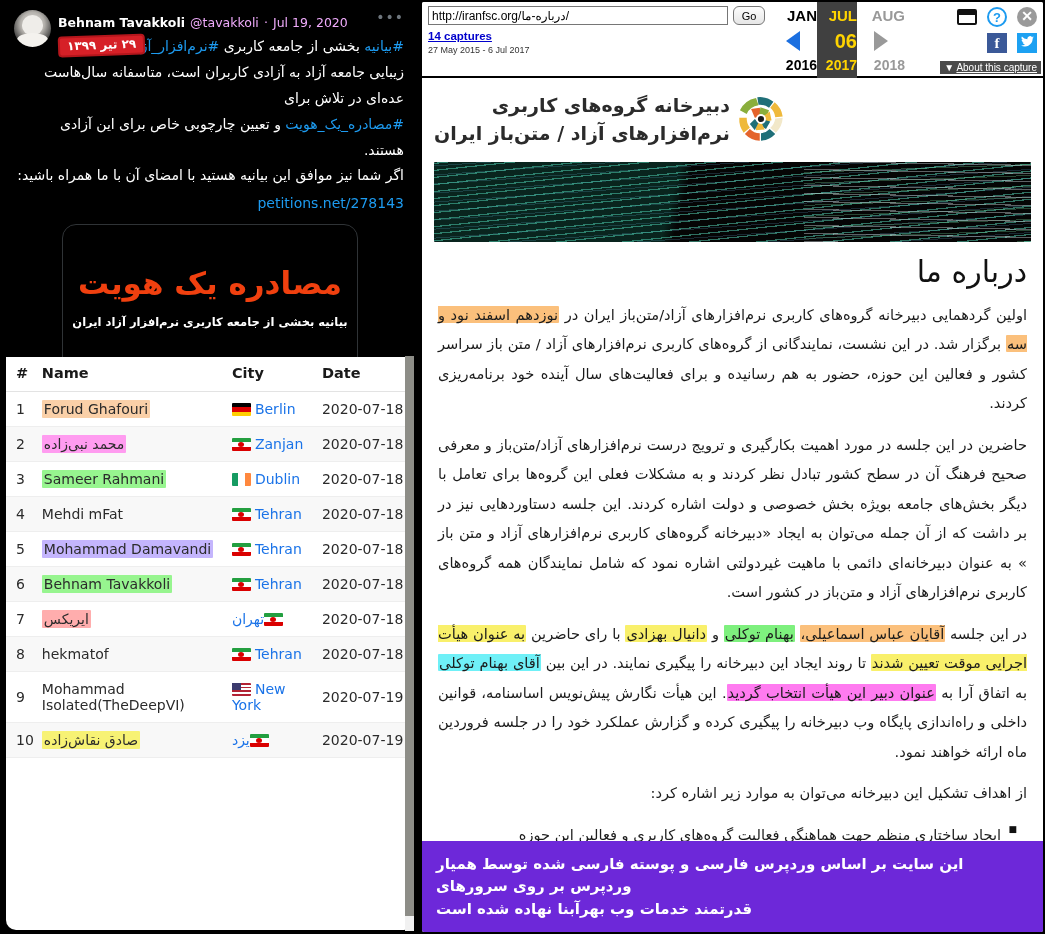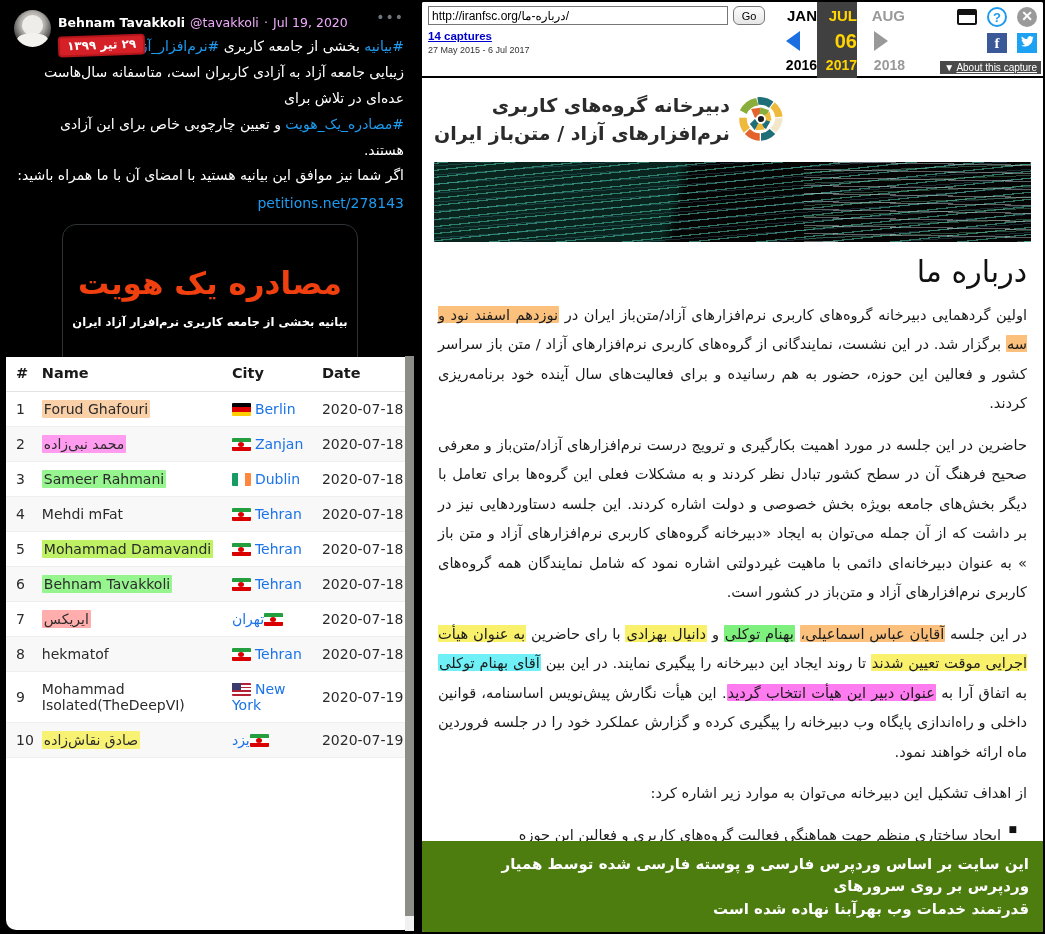--- a/index.html
+++ b/index.html
@@ -320,23 +320,23 @@
   #article li::before {
     content: "\25A0";
     position: absolute; right: -16px; top: 0;
     font-size: 9px; color: #111;
   }
   mark { padding: 0 1px; border-radius: 1px; color: inherit; }
 
   
   #site-footer {
     position: absolute; left: 0; right: 0; bottom: 0;
-    background: #4d7c0f;
+    background: #6d28d9;
     color: #fff;
-    direction: rtl; text-align: right;
+    direction: rtl; text-align: left;
     font-size: 15px; font-weight: bold;
     line-height: 1.5;
     padding: 12px 14px;
   }
 </style>
 </head>
 <body>
 
 <div id="screen">
 
@@ -430,21 +430,21 @@
               <td class="c-date">2020-07-18</td>
             </tr>
             <tr class="alt">
               <td class="c-num">4</td>
               <td class="c-name"><span>Mehdi mFat</span></td>
               <td class="c-city"><span class="flag flag-ir"></span><span class="city-link">Tehran</span></td>
               <td class="c-date">2020-07-18</td>
             </tr>
             <tr>
               <td class="c-num">5</td>
-              <td class="c-name"><span class="hl" style="background: #bef264;">Mohammad Damavandi</span></td>
+              <td class="c-name"><span class="hl" style="background: #c4b5fd;">Mohammad Damavandi</span></td>
               <td class="c-city"><span class="flag flag-ir"></span><span class="city-link">Tehran</span></td>
               <td class="c-date">2020-07-18</td>
             </tr>
             <tr class="alt">
               <td class="c-num">6</td>
               <td class="c-name"><span class="hl" style="background: rgb(151, 245, 143);">Behnam Tavakkoli</span></td>
               <td class="c-city"><span class="flag flag-ir"></span><span class="city-link">Tehran</span></td>
               <td class="c-date">2020-07-18</td>
             </tr>
             <tr>

